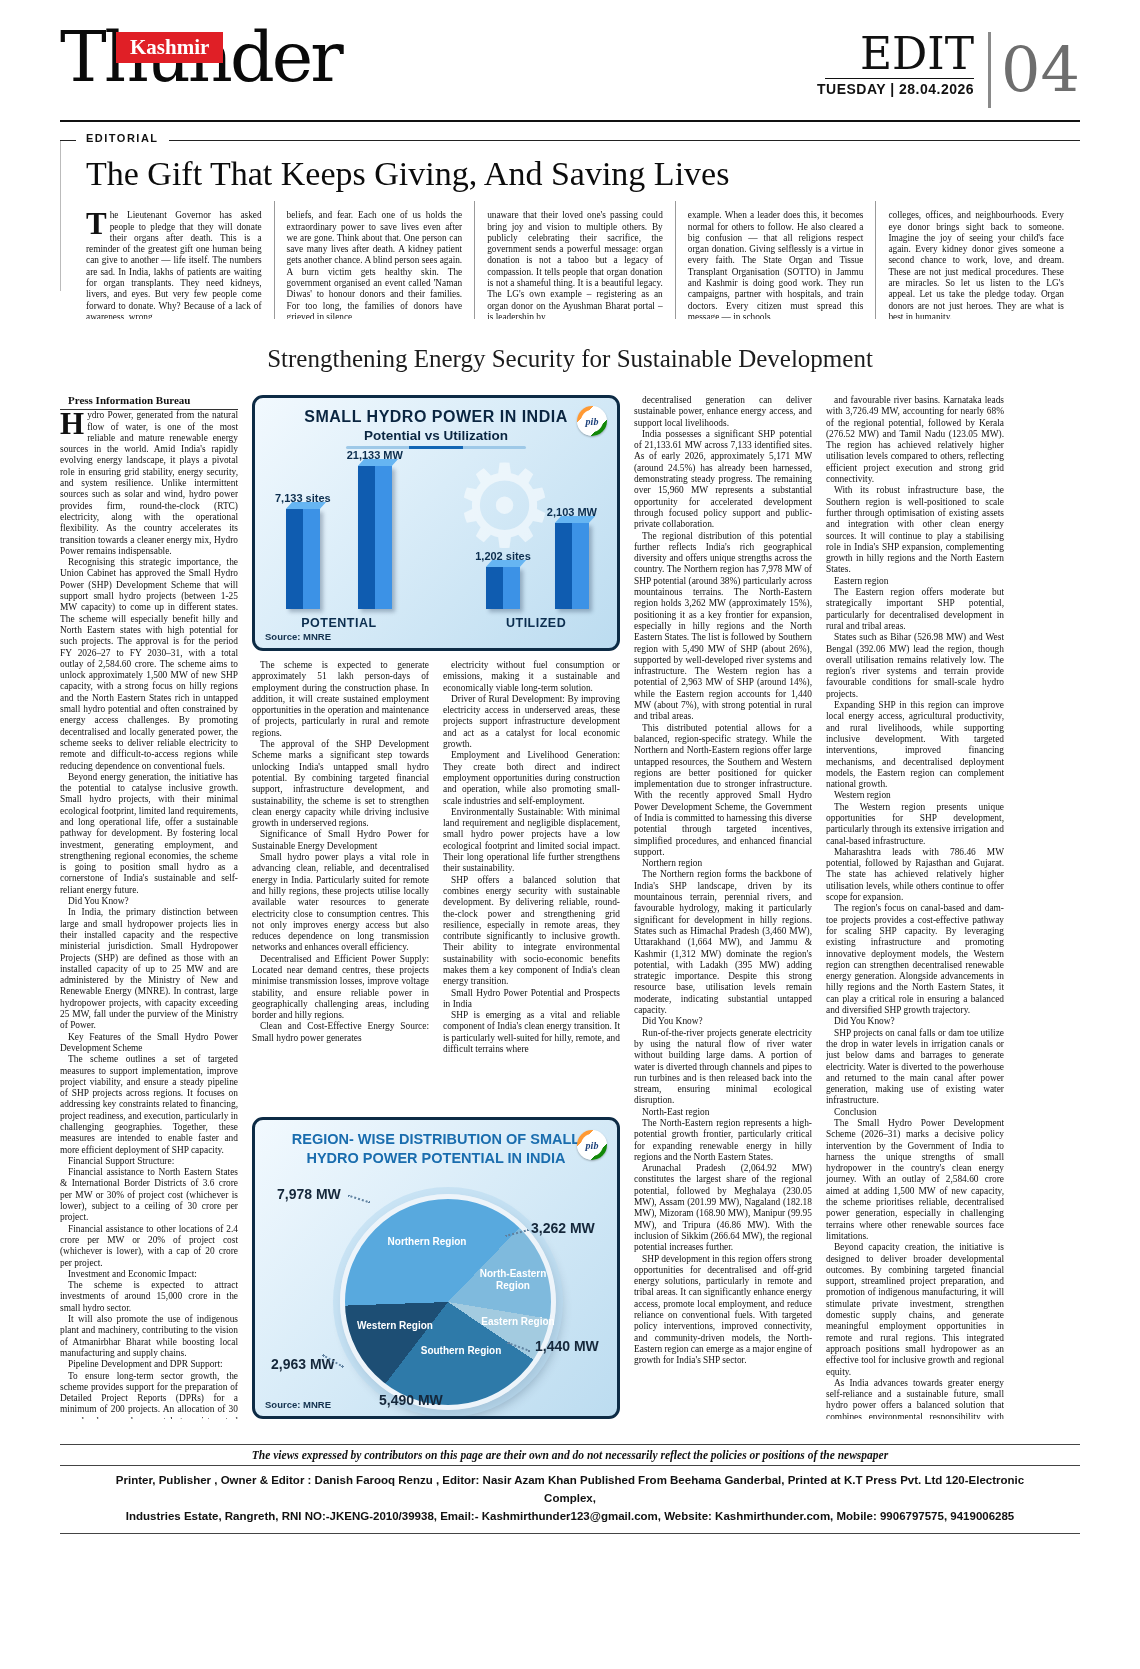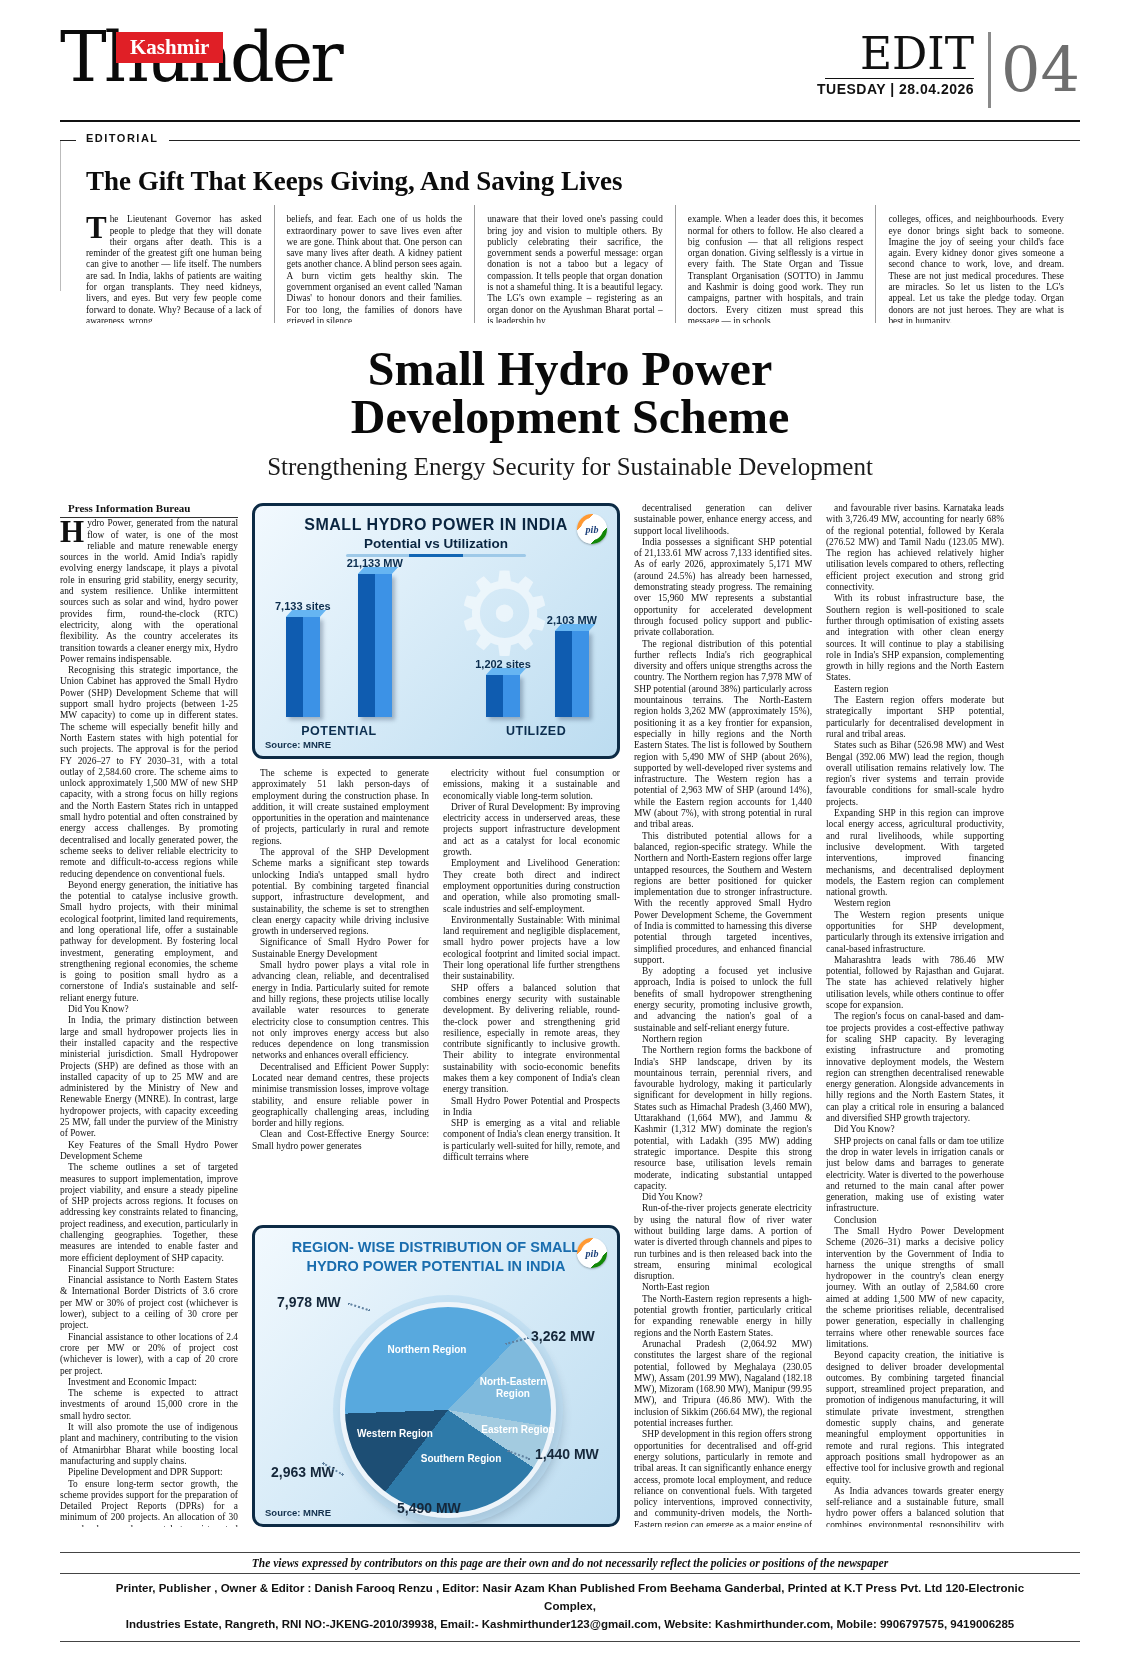--- a/index.html
+++ b/index.html
@@ -15,21 +15,21 @@
   .edit-word{font-family:"DejaVu Serif",serif;font-size:44px;line-height:1;color:#111;}
   .edit-rule{border-top:1.5px solid #111;margin:2px 0 2px 8px;}
   .date-line{font-family:"Liberation Sans",sans-serif;font-weight:bold;font-size:14px;letter-spacing:.5px;color:#111;}
   .head-divider{width:3px;background:#8a8a8a;margin:0 10px 0 4px;}
   .page-number{font-family:"DejaVu Serif",serif;font-size:62px;line-height:76px;color:#6e6e6e;}
 
   
   .editorial{position:relative;border-top:1.5px solid #222;margin-top:18px;height:178px;}
   .editorial::before{content:"";position:absolute;left:0;top:0;width:1px;height:150px;background:#bbb;}
   .ed-label{position:absolute;top:-9px;left:16px;background:#fff;padding:0 10px;font-family:"Liberation Sans",sans-serif;font-weight:bold;font-size:11px;letter-spacing:1.5px;color:#111;}
-  .ed-headline{margin:25px 0 8px 26px;font-family:"Liberation Serif",serif;font-weight:bold;font-size:27px;color:#0c0c0c;}
+  .ed-headline{margin:14px 0 8px 26px;font-family:"Liberation Serif",serif;font-weight:normal;font-size:34px;color:#0c0c0c;}
   .ed-cols{display:flex;margin:0 4px 0 26px;height:118px;overflow:hidden;}
   .ed-col{flex:1;font-size:9.3px;line-height:11.3px;text-align:justify;padding-right:12px;}
   .ed-col + .ed-col{border-left:1px solid #999;padding-left:12px;}
   p.dropcap::first-letter{float:left;font-size:31px;line-height:25px;padding:1px 3px 0 0;font-weight:bold;}
 
   
   .art-head{text-align:center;margin-top:26px;}
   .art-h1{font-family:"Liberation Serif",serif;font-weight:bold;font-size:48px;line-height:1.0;color:#0a0a0a;margin:0;}
   .art-sub{font-family:"Liberation Serif",serif;font-size:25px;color:#1c1c1c;margin-top:12px;}
 
@@ -119,24 +119,20 @@
       <div class="ed-col">
           <p>example. When a leader does this, it becomes normal for others to follow. He also cleared a big confusion — that all religions respect organ donation. Giving selflessly is a virtue in every faith. The State Organ and Tissue Transplant Organisation (SOTTO) in Jammu and Kashmir is doing good work. They run campaigns, partner with hospitals, and train doctors. Every citizen must spread this message — in schools,</p>
         </div>
       <div class="ed-col">
           <p>colleges, offices, and neighbourhoods. Every eye donor brings sight back to someone. Imagine the joy of seeing your child's face again. Every kidney donor gives someone a second chance to work, love, and dream. These are not just medical procedures. These are miracles. So let us listen to the LG's appeal. Let us take the pledge today. Organ donors are not just heroes. They are what is best in humanity.</p>
         </div>
     </div>
   </section>
 
   <div class="art-head">
-    <h1 class="art-h1">
-      <span>Small Hydro Power</span><br>
-      <span>Development Scheme</span>
-    </h1>
     <div class="art-sub">Strengthening Energy Security for Sustainable Development</div>
   </div>
 
   <div class="art-body">
 
     <div class="col col-narrow">
       <p class="byline">Press Information Bureau</p>
       <div>
           <p class="dropcap">Hydro Power, generated from the natural flow of water, is one of the most reliable and mature renewable energy sources in the world. Amid India's rapidly evolving energy landscape, it plays a pivotal role in ensuring grid stability, energy security, and system resilience. Unlike intermittent sources such as solar and wind, hydro power provides firm, round-the-clock (RTC) electricity, along with the operational flexibility. As the country accelerates its transition towards a cleaner energy mix, Hydro Power remains indispensable.</p>
           <p>Recognising this strategic importance, the Union Cabinet has approved the Small Hydro Power (SHP) Development Scheme that will support small hydro projects (between 1-25 MW capacity) to come up in different states. The scheme will especially benefit hilly and North Eastern states with high potential for such projects. The approval is for the period FY 2026–27 to FY 2030–31, with a total outlay of 2,584.60 crore. The scheme aims to unlock approximately 1,500 MW of new SHP capacity, with a strong focus on hilly regions and the North Eastern States rich in untapped small hydro potential and often constrained by energy access challenges. By promoting decentralised and locally generated power, the scheme seeks to deliver reliable electricity to remote and difficult-to-access regions while reducing dependence on conventional fuels.</p>
@@ -226,38 +222,37 @@
 
         <div class="pie-rlabel" style="left:172px;top:122px;">Northern Region</div>
         <div class="pie-rlabel" style="left:258px;top:160px;width:96px;">North-Eastern Region</div>
         <div class="pie-rlabel" style="left:263px;top:202px;">Eastern Region</div>
         <div class="pie-rlabel" style="left:206px;top:231px;">Southern Region</div>
         <div class="pie-rlabel" style="left:140px;top:206px;">Western Region</div>
 
         <div class="pie-vlabel" style="left:22px;top:66px;">7,978 MW</div>
         <div class="pie-vlabel" style="left:276px;top:100px;">3,262 MW</div>
         <div class="pie-vlabel" style="left:280px;top:218px;">1,440 MW</div>
-        <div class="pie-vlabel" style="left:142px;top:272px;">5,490 MW</div>
+        <div class="pie-vlabel" style="left:124px;top:272px;">5,490 MW</div>
         <div class="pie-vlabel" style="left:16px;top:236px;">2,963 MW</div>
 
         <div class="leader" style="left:92px;top:78px;transform:rotate(18deg);"></div>
         <div class="leader" style="left:250px;top:112px;transform:rotate(-14deg);"></div>
         <div class="leader" style="left:252px;top:226px;transform:rotate(20deg);"></div>
         <div class="leader" style="left:66px;top:240px;transform:rotate(30deg);"></div>
 
         <div class="src">Source: MNRE</div>
       </div>
     </div>
 
     <div class="col col-narrow">
         <p>decentralised generation can deliver sustainable power, enhance energy access, and support local livelihoods.</p>
         <p>India possesses a significant SHP potential of 21,133.61 MW across 7,133 identified sites. As of early 2026, approximately 5,171 MW (around 24.5%) has already been harnessed, demonstrating steady progress. The remaining over 15,960 MW represents a substantial opportunity for accelerated development through focused policy support and public-private collaboration.</p>
         <p>The regional distribution of this potential further reflects India's rich geographical diversity and offers unique strengths across the country. The Northern region has 7,978 MW of SHP potential (around 38%) particularly across mountainous terrains. The North-Eastern region holds 3,262 MW (approximately 15%), positioning it as a key frontier for expansion, especially in hilly regions and the North Eastern States. The list is followed by Southern region with 5,490 MW of SHP (about 26%), supported by well-developed river systems and infrastructure. The Western region has a potential of 2,963 MW of SHP (around 14%), while the Eastern region accounts for 1,440 MW (about 7%), with strong potential in rural and tribal areas.</p>
         <p>This distributed potential allows for a balanced, region-specific strategy. While the Northern and North-Eastern regions offer large untapped resources, the Southern and Western regions are better positioned for quicker implementation due to stronger infrastructure. With the recently approved Small Hydro Power Development Scheme, the Government of India is committed to harnessing this diverse potential through targeted incentives, simplified procedures, and enhanced financial support.</p>
-        <p>By adopting a focused yet inclusive approach, India is poised to unlock the full benefits of small hydropower strengthening energy security, promoting inclusive growth, and advancing the nation's goal of a sustainable and self-reliant energy future.</p>
         <p>Northern region</p>
         <p>The Northern region forms the backbone of India's SHP landscape, driven by its mountainous terrain, perennial rivers, and favourable hydrology, making it particularly significant for development in hilly regions. States such as Himachal Pradesh (3,460 MW), Uttarakhand (1,664 MW), and Jammu &amp; Kashmir (1,312 MW) dominate the region's potential, with Ladakh (395 MW) adding strategic importance. Despite this strong resource base, utilisation levels remain moderate, indicating substantial untapped capacity.</p>
         <p>Did You Know?</p>
         <p>Run-of-the-river projects generate electricity by using the natural flow of river water without building large dams. A portion of water is diverted through channels and pipes to run turbines and is then released back into the stream, ensuring minimal ecological disruption.</p>
         <p>North-East region</p>
         <p>The North-Eastern region represents a high-potential growth frontier, particularly critical for expanding renewable energy in hilly regions and the North Eastern States.</p>
         <p>Arunachal Pradesh (2,064.92 MW) constitutes the largest share of the regional potential, followed by Meghalaya (230.05 MW), Assam (201.99 MW), Nagaland (182.18 MW), Mizoram (168.90 MW), Manipur (99.95 MW), and Tripura (46.86 MW). With the inclusion of Sikkim (266.64 MW), the regional potential increases further.</p>
         <p>SHP development in this region offers strong opportunities for decentralised and off-grid energy solutions, particularly in remote and tribal areas. It can significantly enhance energy access, promote local employment, and reduce reliance on conventional fuels. With targeted policy interventions, improved connectivity, and community-driven models, the North-Eastern region can emerge as a major engine of growth for India's SHP sector.</p>
       </div>
     <div class="col col-narrow">

